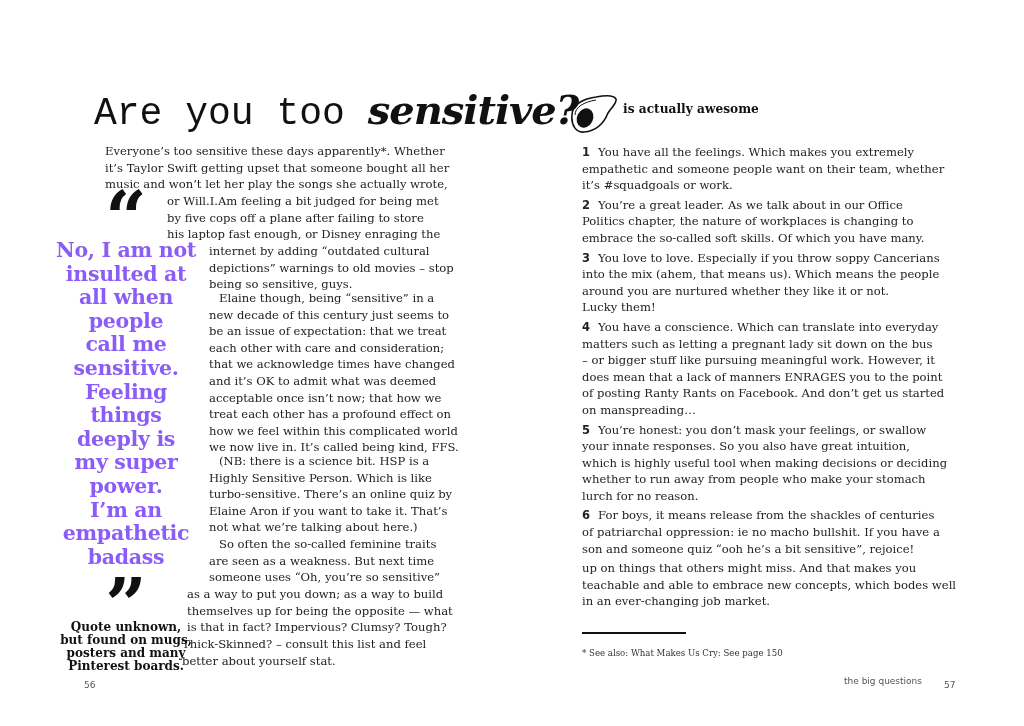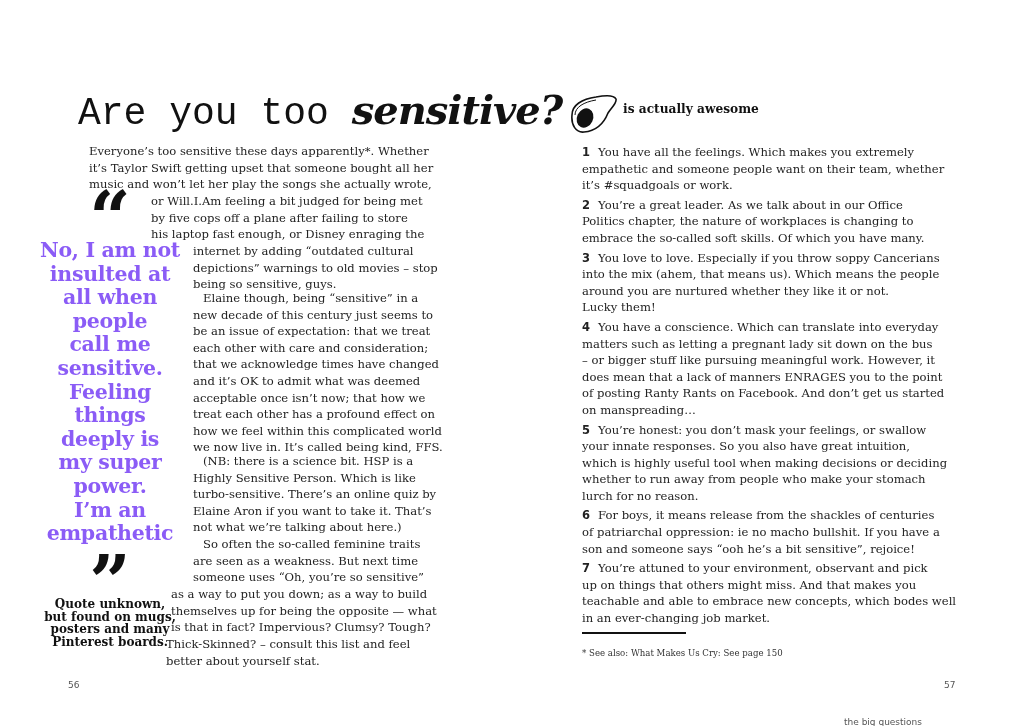--- a/index.html
+++ b/index.html
@@ -1,19 +1,19 @@
 <!DOCTYPE html>
 <html><head>
 <meta charset="utf-8">
 <style>
   html, body { margin:0; padding:0; background:#ffffff; }
   body { width:1024px; height:726px; position:relative; overflow:hidden; color:#1a1a1a;
          font-family:"DejaVu Serif", serif; }
   .page { position:absolute; top:0; height:726px; }
-  .page-left { left:0; width:512px; }
+  .page-left { left:16px; width:512px; }
 
   .title { position:absolute; left:78px; top:86px; white-space:nowrap; }
   .title .plain { font-family:"Liberation Mono", monospace; font-size:38px; letter-spacing:0px; color:#111; }
   .title .script { font-family:"DejaVu Serif", serif; font-style:italic; font-weight:bold; font-size:40px; color:#111; letter-spacing:-1px; }
 
   .body-text { font-family:"DejaVu Serif", serif; font-size:11.6px; line-height:16.6px; color:#222; }
 
   .intro { position:absolute; left:69px; top:143px; width:380px;margin-left:20px; }
   .intro .ln { display:block; white-space:nowrap; }
 
@@ -111,20 +111,21 @@
       <div>people</div>
       <div>call me</div>
       <div>sensitive.</div>
       <div>Feeling</div>
       <div>things</div>
       <div>deeply is</div>
       <div>my super</div>
       <div>power.</div>
       <div>I’m an</div>
       <div>empathetic</div>
+      <div>badass</div>
     </div>
     <div class="pq-close">”</div>
     <div class="pq-attrib">
       <div>Quote unknown,</div>
       <div>but found on mugs,</div>
       <div>posters and many</div>
       <div>Pinterest boards.</div>
     </div>
   </div>
 
@@ -169,28 +170,27 @@
       <div class="reason">
         <span class="ln"><span class="num">5</span><span>You’re honest: you don’t mask your feelings, or swallow</span></span>
         <span class="ln">your innate responses. So you also have great intuition,</span>
         <span class="ln">which is highly useful tool when making decisions or deciding</span>
         <span class="ln">whether to run away from people who make your stomach</span>
         <span class="ln">lurch for no reason.</span>
       </div>
       <div class="reason">
         <span class="ln"><span class="num">6</span><span>For boys, it means release from the shackles of centuries</span></span>
         <span class="ln">of patriarchal oppression: ie no macho bullshit. If you have a</span>
-        <span class="ln">son and someone says “ooh he’s a bit sensitive”, rejoice!</span>
+        <span class="ln">son and someone quiz “ooh he’s a bit sensitive”, rejoice!</span>
       </div>
       <div class="reason">
-        <span class="ln"><span class="num">7</span><span>You’re attuned to your environment, observant and pick</span></span>
         <span class="ln">up on things that others might miss. And that makes you</span>
         <span class="ln">teachable and able to embrace new concepts, which bodes well</span>
         <span class="ln">in an ever-changing job market.</span>
       </div>
     </div>
 
   <div class="footnote-rule"></div>
   <div class="footnote">* See also: What Makes Us Cry: See page 150</div>
 
-  <div class="folio" style="left:844px; top:717px;">the big questions</div>
+  <div class="folio" style="left:844px; top:676px;">the big questions</div>
   <div class="folio" style="left:944px; top:680px;">57</div>
 </div>
 
 </body></html>

